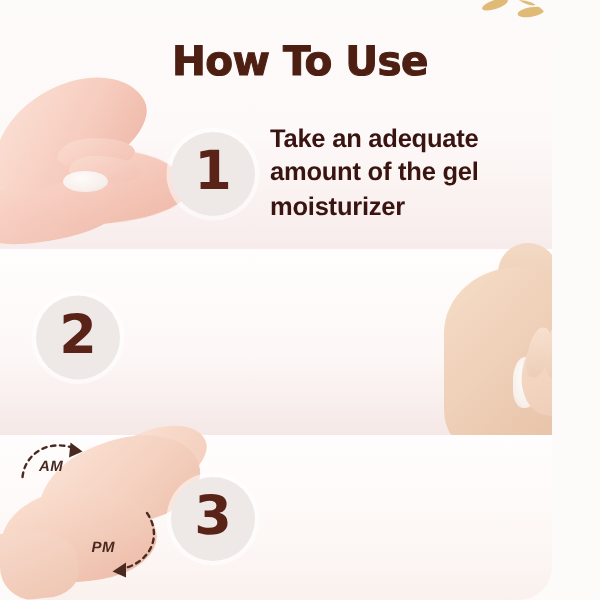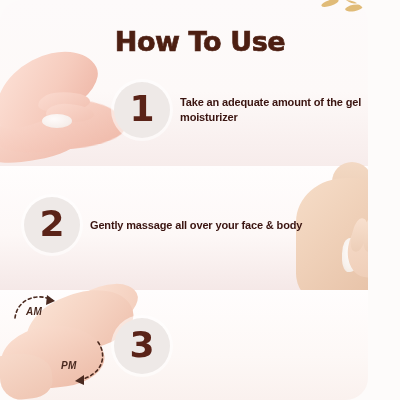--- a/index.html
+++ b/index.html
@@ -50,21 +50,21 @@
   }
   .num-circle span {
     font-family:"DejaVu Sans", sans-serif;
     font-size:36px;
     font-weight:bold;
     color:#5a2318;
     line-height:1;
     transform:translateY(-1px);
   }
   .step-text {
-    font-size:11px;
+    font-size:17px;
     font-weight:bold;
     color:#3a1410;
     line-height:1.32;
     letter-spacing:-0.15px;
     max-width:228px;
   }
 
   
   .photo { position:absolute; }
   .hands-gel { left:-14px; top:52px; width:150px; height:112px; }
@@ -234,21 +234,20 @@
     <div class="sh-hand"></div>
     <div class="sh-fing sf1"></div>
     <div class="sh-fing sf2"></div>
     <div class="sh-fing sf3"></div>
   </div>
 
   <div class="step step-2">
     <div class="num-circle">
       <span>2</span>
     </div>
-    <div class="step-text">Gently massage all over your face &amp; body</div>
   </div>
 
   <div class="band band-3"></div>
 
   <div class="photo hands-ampm">
     <div class="ap-fingers"></div>
     <div class="ap-hand-back"></div>
     <div class="ap-hand-front"></div>
     <div class="ap-arm"></div>
   </div>

